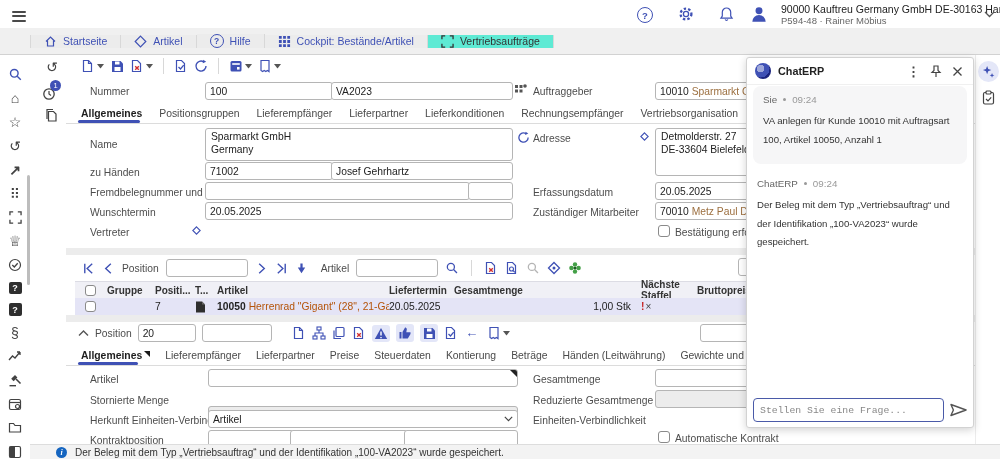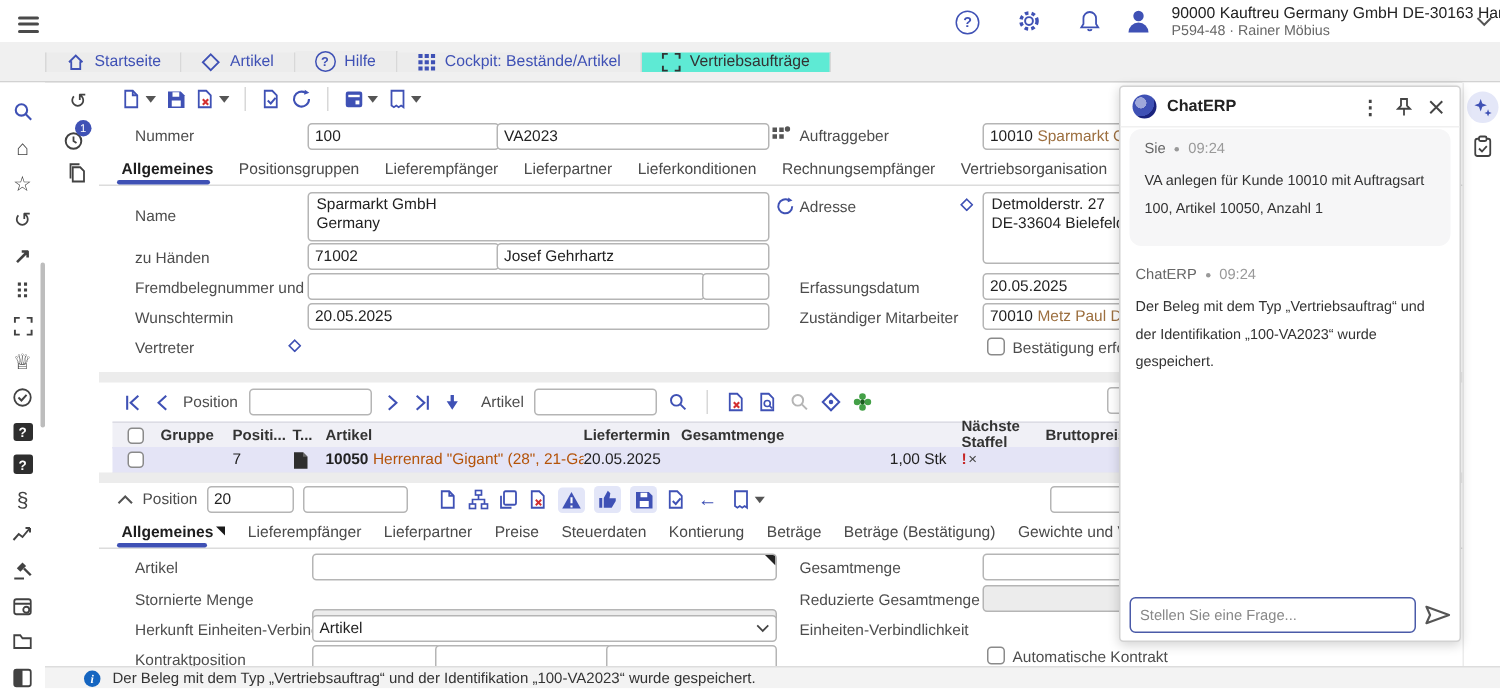--- a/index.html
+++ b/index.html
@@ -87,21 +87,21 @@
   .chat-hicon{color:#444;display:flex;align-items:center;justify-content:center;width:15px}
   #chat-bubble{position:absolute;left:6px;top:28px;right:6px;height:78px;background:#f6f6f7;border-radius:8px;
                padding:8px 10px;box-sizing:border-box}
   .msg-meta{display:flex;align-items:center;gap:6px;color:#666;font-size:9.8px}
   .msg-dot{width:3px;height:3px;border-radius:50%;background:#999}
   .msg-time{color:#999}
   .msg-text{margin-top:7px;color:#333;font-size:9.6px;line-height:1.95}
   #chat-msg2{position:absolute;left:10px;top:120px;right:10px}
   #chat-inputrow{position:absolute;left:6px;right:6px;bottom:5px;display:flex;align-items:center;gap:6px}
   #chat-input{flex:1;height:22px;border:1.5px solid #4a5aa8;border-radius:4px;padding:0 6px;font-size:9.8px;
-              font-family:Liberation Sans, sans-serif;color:#333;outline:none}
+              font-family:Liberation Mono, monospace;color:#333;outline:none}
   #chat-input::placeholder{color:#888}
   
   #rightstrip{position:absolute;left:975px;top:55px;width:25px;height:389px;background:#fff;border-left:1px solid #ececec;
               z-index:9;display:flex;flex-direction:column;align-items:center;padding-top:6px;box-sizing:border-box;gap:8px}
   .sparkle-btn{width:21px;height:21px;border-radius:50%;background:#e4e7f8;display:flex;align-items:center;justify-content:center}
 </style>
 </head>
 <body>
 
 <div id="page">
@@ -607,21 +607,21 @@
     <span class="ftab active">
         <span>Allgemeines</span>
         <span class="marker"></span>
       </span>
     <span class="ftab">Lieferempfänger</span>
     <span class="ftab">Lieferpartner</span>
     <span class="ftab">Preise</span>
     <span class="ftab">Steuerdaten</span>
     <span class="ftab">Kontierung</span>
     <span class="ftab">Beträge</span>
-    <span class="ftab">Beträge (Bestätigung)</span>
+    <span class="ftab">Händen (Leitwährung)</span>
     <span class="ftab">Gewichte und Volumen</span>
     <span class="ftab">Provisionen</span>
   </div>
   <div class="underline" style="left:78px;top:362px;width:60px"></div>
 
   <span class="lbl" style="left:90px;top:374px">Artikel</span>
   <div class="fld" style="left:208px;top:369px;width:300px">
       <span class="corner"></span>
     </div>
   <span class="lbl" style="left:533px;top:374px">Gesamtmenge</span>

